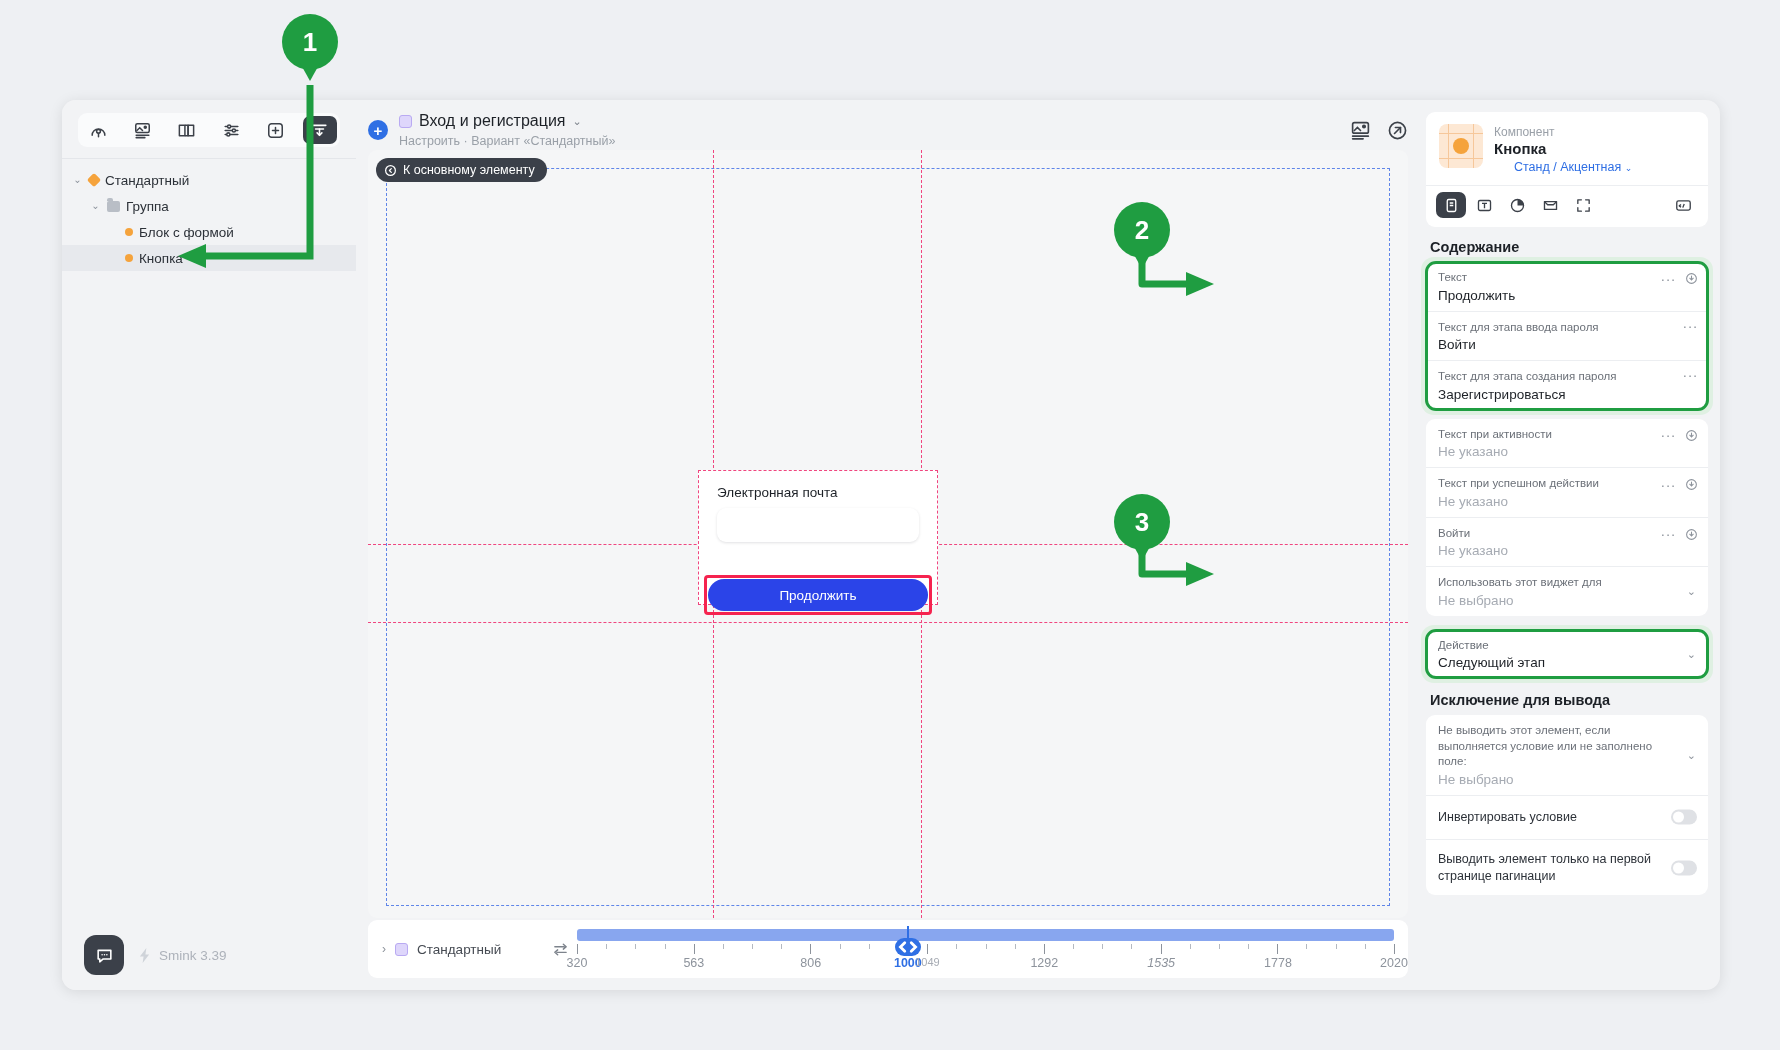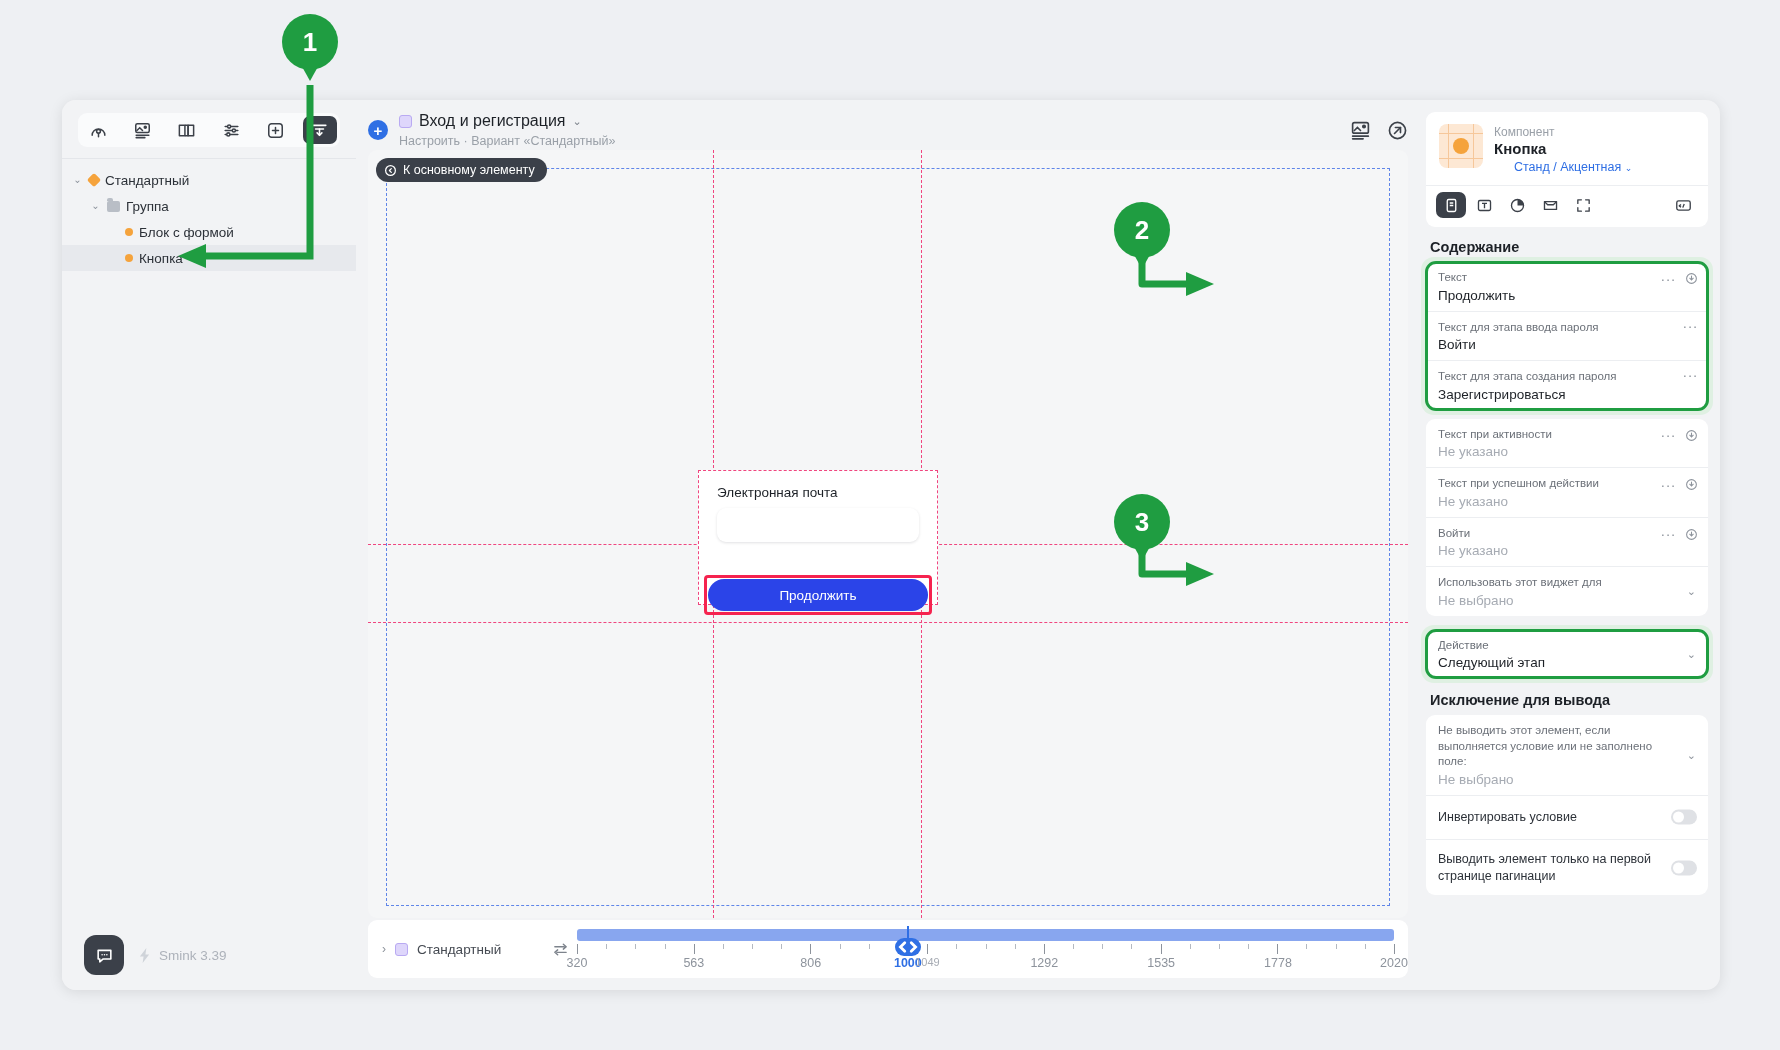--- a/index.html
+++ b/index.html
@@ -479,21 +479,21 @@
             <div class="tick" style="left: 96.4286%;"></div>
             <div class="tick major" style="left: 100%;"></div>
           </div>
         <div class="ruler-labels">
             <div class="rlabel" style="left: 0%;">320</div>
             <div class="rlabel" style="left: 14.3%;">563</div>
             <div class="rlabel" style="left: 28.6%;">806</div>
             <div class="rlabel active" style="left: 40.5%;">1000</div>
             <div class="rlabel small" style="left: 42.9%;">1049</div>
             <div class="rlabel" style="left: 57.2%;">1292</div>
-            <div class="rlabel" style="left: 71.5%;">1535</div>
+            <div class="rlabel" style="left: 71.5%; font-style: italic;">1535</div>
             <div class="rlabel" style="left: 85.8%;">1778</div>
             <div class="rlabel" style="left: 100%;">2020</div>
           </div>
         <div class="handle-stem" style="left: 40.5%;"></div>
         <div class="handle" style="left: 40.5%;">
           <svg viewBox="0 0 24 24" fill="none" stroke="#fff" stroke-width="2.6" stroke-linecap="round">
               <path d="M9 8l-4 4 4 4M15 8l4 4-4 4"></path>
             </svg>
         </div>
       </div>

